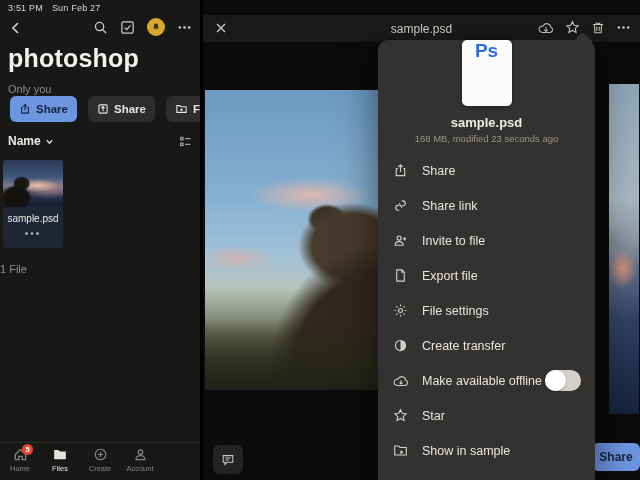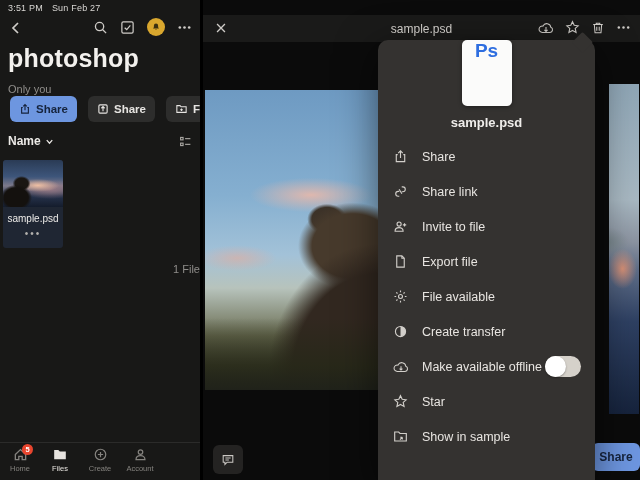--- a/index.html
+++ b/index.html
@@ -34,21 +34,21 @@
   .file-thumb { width:60px; height:47px;
     background:
       radial-gradient(22px 18px at 22% 80%, #14110e 0 55%, rgba(20,17,14,0) 72%),
       radial-gradient(12px 10px at 31% 50%, #1a1612 0 55%, rgba(26,22,18,0) 75%),
       radial-gradient(30px 9px at 58% 54%, rgba(243,195,165,.95), rgba(243,195,165,0) 72%),
       radial-gradient(42px 13px at 78% 62%, rgba(160,125,135,.85), rgba(160,125,135,0) 75%),
       linear-gradient(180deg,#2a3b55 0%,#3d557a 35%,#7d7a8c 55%,#27334c 76%,#141c2c 100%);
   }
   .file-name { text-align:center; margin-top:6px; font-size:10px; color:#edebe8; }
   .file-dots { text-align:center; margin-top:4px; font-size:10px; color:#b3b1ae; letter-spacing:2px; }
-  .file-count { position:absolute; left:0; top:263px; width:200px; text-align:right; font-size:11px; color:#8f8d8a; }
+  .file-count { position:absolute; left:0; top:263px; width:200px; text-align:left; font-size:11px; color:#8f8d8a; }
 
   .nav-divider { position:absolute; left:0; top:442px; width:200px; height:1px; background:#2b2b2a; }
   .bottom-nav { position:absolute; left:0; top:444px; width:200px; height:36px; display:flex; }
   .nav-item { width:40px; display:flex; flex-direction:column; align-items:center; justify-content:flex-start; padding-top:3px; gap:2px; color:#85837f; position:relative; }
   .nav-item.active { color:#e6e3df; }
   .nav-label { font-size:7.5px; }
   .nav-badge { position:absolute; left:22px; top:0px; min-width:11px; height:11px; border-radius:6px; background:#e8452e; color:#fff; font-size:7.5px; font-weight:700; display:flex; align-items:center; justify-content:center; padding:0 2px; }
 
   
   .preview-pane { position:absolute; left:200px; top:0; width:440px; height:480px; background:#0b0b0b; border-left:3px solid #000; }
@@ -289,20 +289,21 @@
     <button class="preview-share-btn">Share</button>
   </div>
 
   <div class="popup">
     <div class="popup-notch"></div>
 
     <div class="ps-card">
       <span class="ps-label">Ps</span>
     </div>
     <div class="popup-file-name">sample.psd</div>
+    <div class="popup-file-meta">168 MB, modified 23 seconds ago</div>
 
     <div class="menu-list">
 
       <div class="menu-item">
         <span class="menu-icon">
           <svg width="15" height="15" viewBox="0 0 16 16" fill="none" stroke="currentColor" stroke-width="1.2">
               <path d="M5 6 H3.5 V13.5 H12.5 V6 H11"></path>
               <path d="M8 9.5 V2.2 M5.6 4.4 L8 2 L10.4 4.4"></path>
             </svg>
         </span>
@@ -341,21 +342,21 @@
         <span class="menu-label">Export file</span>
       </div>
 
       <div class="menu-item">
         <span class="menu-icon">
           <svg width="15" height="15" viewBox="0 0 16 16" fill="none" stroke="currentColor" stroke-width="1.2">
               <circle cx="8" cy="8" r="2.1"></circle>
               <path d="M8 1.6 V3.4 M8 12.6 V14.4 M1.6 8 H3.4 M12.6 8 H14.4 M3.5 3.5 L4.8 4.8 M11.2 11.2 L12.5 12.5 M12.5 3.5 L11.2 4.8 M4.8 11.2 L3.5 12.5"></path>
             </svg>
         </span>
-        <span class="menu-label">File available</span>
+        <span class="menu-label">File settings</span>
       </div>
 
       <div class="menu-item">
         <span class="menu-icon">
           <svg width="15" height="15" viewBox="0 0 16 16">
               <circle cx="8" cy="8" r="5.4" fill="none" stroke="currentColor" stroke-width="1.2"></circle>
               <path d="M8 2.6 a5.4 5.4 0 0 1 0 10.8 z" fill="currentColor"></path>
             </svg>
         </span>
         <span class="menu-label">Create transfer</span>

